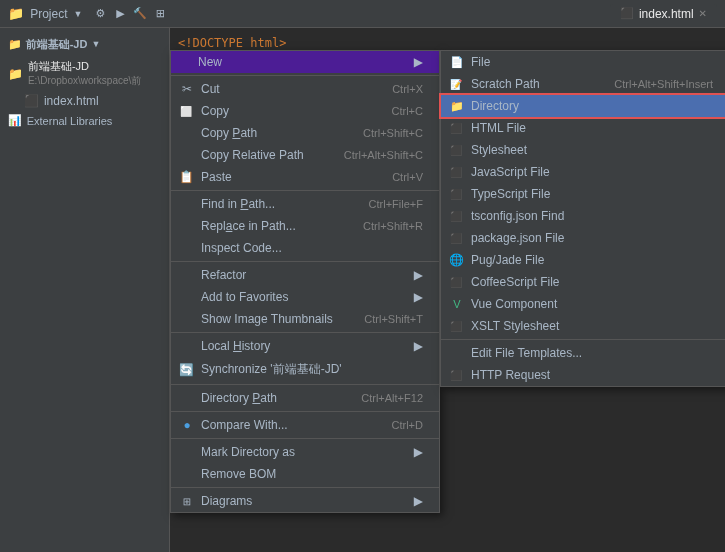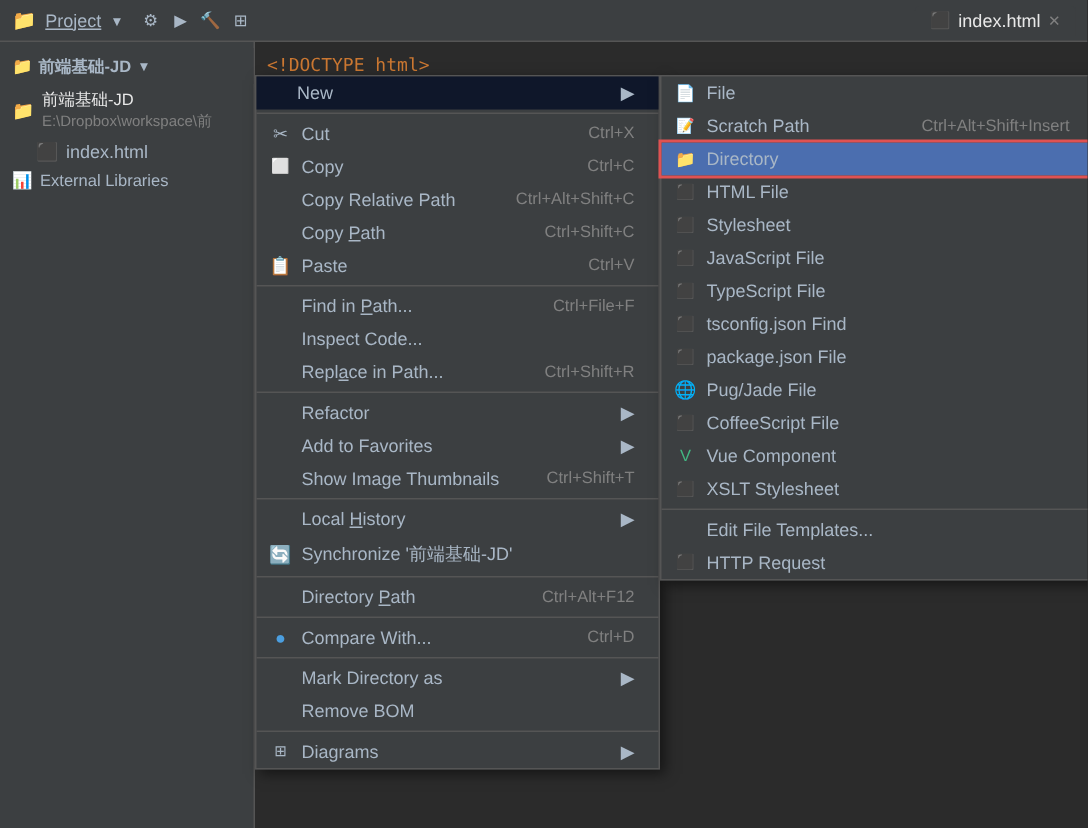--- a/index.html
+++ b/index.html
@@ -119,21 +119,21 @@
     }
     .ctx-menu-item {
       padding: 4px 16px 4px 30px;
       display: flex;
       align-items: center;
       justify-content: space-between;
       cursor: pointer;
       position: relative;
       white-space: nowrap;
     }
-    .ctx-menu-item.highlighted { background: #0f172a; padding-left: 27px; }
+    .ctx-menu-item.highlighted { background: #4c1d95; padding-left: 27px; }
     .ctx-menu-item .shortcut {
       color: #808080;
       font-size: 11px;
       margin-left: 20px;
     }
     .ctx-menu-item .arrow-right {
       color: #a9b7c6;
       margin-left: 10px;
     }
     .ctx-menu-divider {
@@ -194,21 +194,21 @@
     
     .directory-box {
       outline: 2px solid #e05252;
     }
   </style>
 </head>
 <body>
 
 <div class="title-bar">
   <span style="color:#a9b7c6; font-size:13px;">📁</span>
-  <span style="color:#a9b7c6;text-decoration:underline;">Project</span>
+  <span style="color:#a9b7c6;">Project</span>
   <span style="color:#a9b7c6; font-size:9px;">▼</span>
   <div class="title-bar-icons">
     <span class="tb-icon">⚙</span>
     <span class="tb-icon">▶</span>
     <span class="tb-icon">🔨</span>
     <span class="tb-icon">⊞</span>
   </div>
   <div class="tab-bar">
     <div class="tab active">
       <span style="color:#e8a84a; font-size:11px;">⬛</span>
@@ -263,50 +263,50 @@
         <span class="shortcut">Ctrl+X</span>
       </div>
 
       <div class="ctx-menu-item">
         <span class="ctx-menu-icon" style="font-size:10px;">⬜</span>
         <span>Copy</span>
         <span class="shortcut">Ctrl+C</span>
       </div>
 
       <div class="ctx-menu-item">
+        <span>Copy <span class="underline">P</span>ath</span>
+        <span class="shortcut">Ctrl+Shift+C</span>
+      </div>
+
+      <div class="ctx-menu-item">
         <span>Copy Relative Path</span>
         <span class="shortcut">Ctrl+Alt+Shift+C</span>
-      </div>
-
-      <div class="ctx-menu-item">
-        <span>Copy <span class="underline">P</span>ath</span>
-        <span class="shortcut">Ctrl+Shift+C</span>
       </div>
 
       <div class="ctx-menu-item">
         <span class="ctx-menu-icon">📋</span>
         <span>Paste</span>
         <span class="shortcut">Ctrl+V</span>
       </div>
 
       <div class="ctx-menu-divider"></div>
 
 
       <div class="ctx-menu-item">
         <span>Find in <span class="underline">P</span>ath...</span>
         <span class="shortcut">Ctrl+File+F</span>
       </div>
 
       <div class="ctx-menu-item">
-        <span>Inspect Code...</span>
-      </div>
-
-      <div class="ctx-menu-item">
         <span>Repl<span class="underline">a</span>ce in Path...</span>
         <span class="shortcut">Ctrl+Shift+R</span>
+      </div>
+
+      <div class="ctx-menu-item">
+        <span>Inspect Code...</span>
       </div>
 
       <div class="ctx-menu-divider"></div>
 
       <div class="ctx-menu-item">
         <span>Refactor</span>
         <span class="arrow-right">▶</span>
       </div>
 
       <div class="ctx-menu-item">

